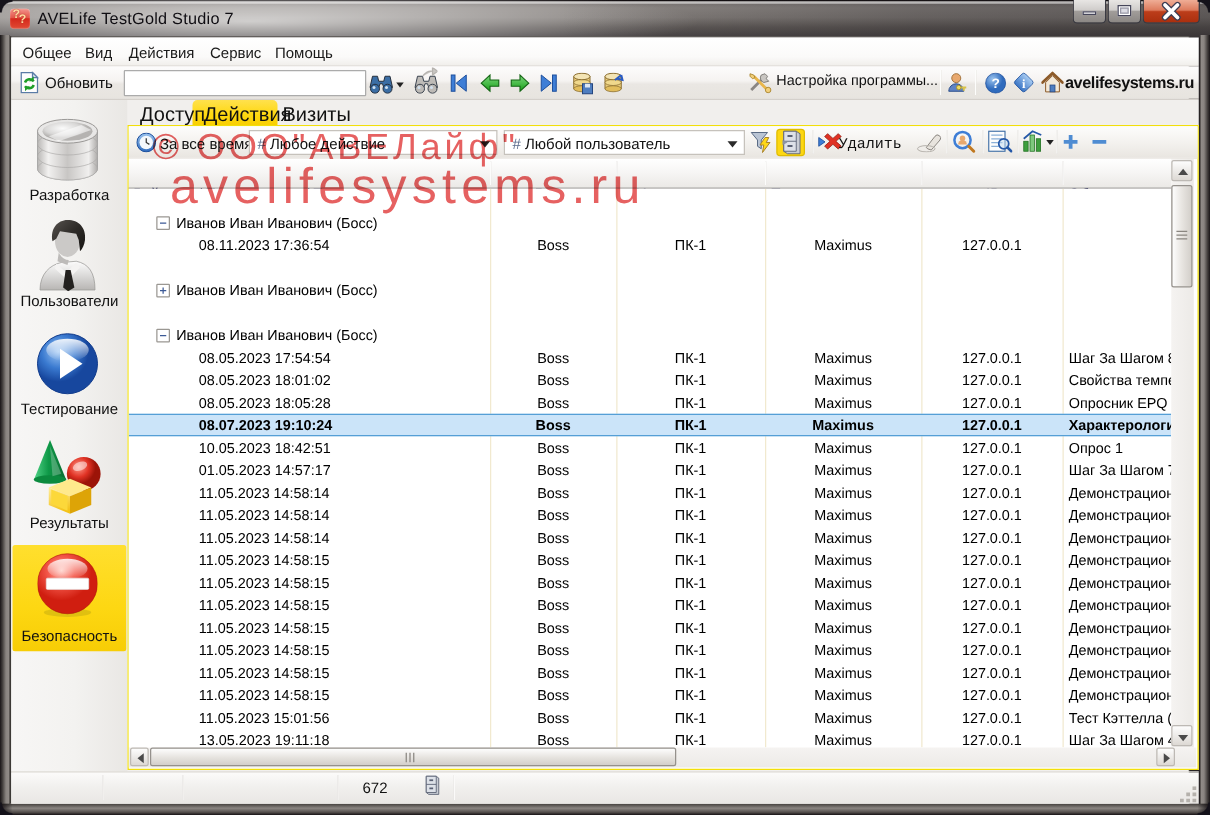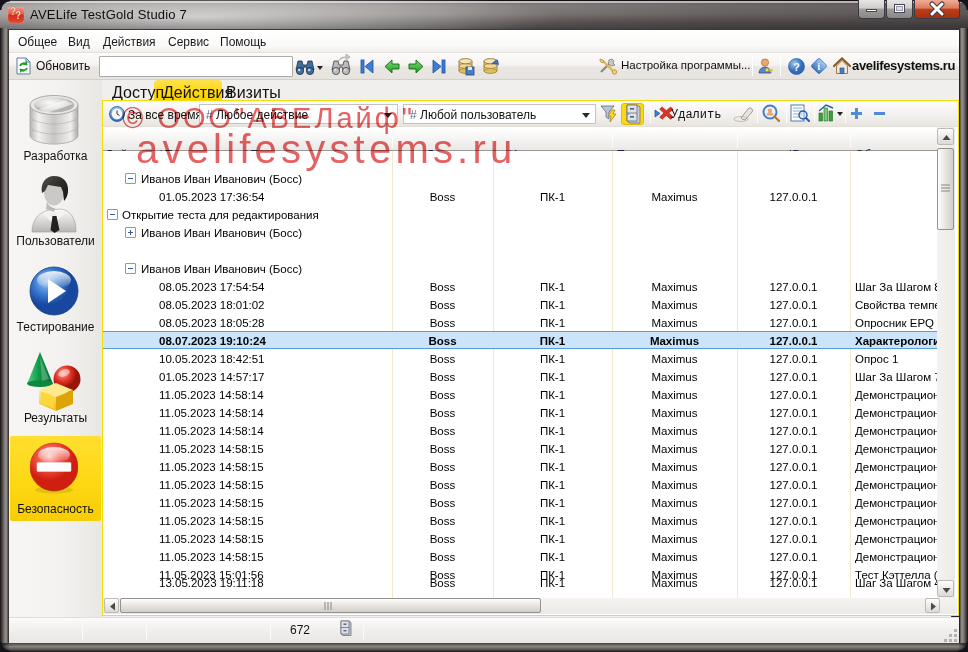--- a/index.html
+++ b/index.html
@@ -445,29 +445,25 @@
 <div class="colline" style="left:289px;"></div>
 <div class="colline" style="left:390px;"></div>
 <div class="colline" style="left:509px;"></div>
 <div class="colline" style="left:634px;"></div>
 <div class="colline" style="left:747px;"></div>
 <div class="row" style="top:19px;">
 <div class="tree" style="left:22px;"></div>
 <span class="c" style="left:38px;">Иванов Иван Иванович (Босс)</span>
 </div>
 <div class="row" style="top:37px;">
-<span class="c" style="left:56px;">01.05.2023 17:36:54</span>
-<span class="c cc" style="left:289px;width:101px;">Boss</span>
-<span class="c cc" style="left:390px;width:119px;">ПК-1</span>
-<span class="c cc" style="left:509px;width:125px;">Maximus</span>
-<span class="c cc" style="left:634px;width:113px;">127.0.0.1</span>
-</div>
-<div class="row" style="top:55px;">
-<div class="tree" style="left:4px;"></div>
-<span class="c" style="left:19px;">Открытие теста для редактирования</span>
+<span class="c" style="left:56px;">08.11.2023 17:36:54</span>
+<span class="c cc" style="left:289px;width:101px;">Boss</span>
+<span class="c cc" style="left:390px;width:119px;">ПК-1</span>
+<span class="c cc" style="left:509px;width:125px;">Maximus</span>
+<span class="c cc" style="left:634px;width:113px;">127.0.0.1</span>
 </div>
 <div class="row" style="top:73px;">
 <div class="tree plus" style="left:22px;"></div>
 <span class="c" style="left:38px;">Иванов Иван Иванович (Босс)</span>
 </div>
 <div class="row" style="top:109px;">
 <div class="tree" style="left:22px;"></div>
 <span class="c" style="left:38px;">Иванов Иван Иванович (Босс)</span>
 </div>
 <div class="row" style="top:127px;">
@@ -599,21 +595,21 @@
 <span class="c" style="left:752px;">Демонстрационный т</span>
 </div>
 <div class="row" style="top:415px;">
 <span class="c" style="left:56px;">11.05.2023 15:01:56</span>
 <span class="c cc" style="left:289px;width:101px;">Boss</span>
 <span class="c cc" style="left:390px;width:119px;">ПК-1</span>
 <span class="c cc" style="left:509px;width:125px;">Maximus</span>
 <span class="c cc" style="left:634px;width:113px;">127.0.0.1</span>
 <span class="c" style="left:752px;">Тест Кэттелла (подро</span>
 </div>
-<div class="row" style="top:423px;">
+<div class="row" style="top:433px;">
 <span class="c" style="left:56px;">13.05.2023 19:11:18</span>
 <span class="c cc" style="left:289px;width:101px;">Boss</span>
 <span class="c cc" style="left:390px;width:119px;">ПК-1</span>
 <span class="c cc" style="left:509px;width:125px;">Maximus</span>
 <span class="c cc" style="left:634px;width:113px;">127.0.0.1</span>
 <span class="c" style="left:752px;">Шаг За Шагом 4 - Тес</span>
 </div>
 </div>
 <div class="abs" id="vscroll">
 <div class="sbtn" style="left:0px;top:1px;width:17px;height:17px;"><svg width="17" height="17">

